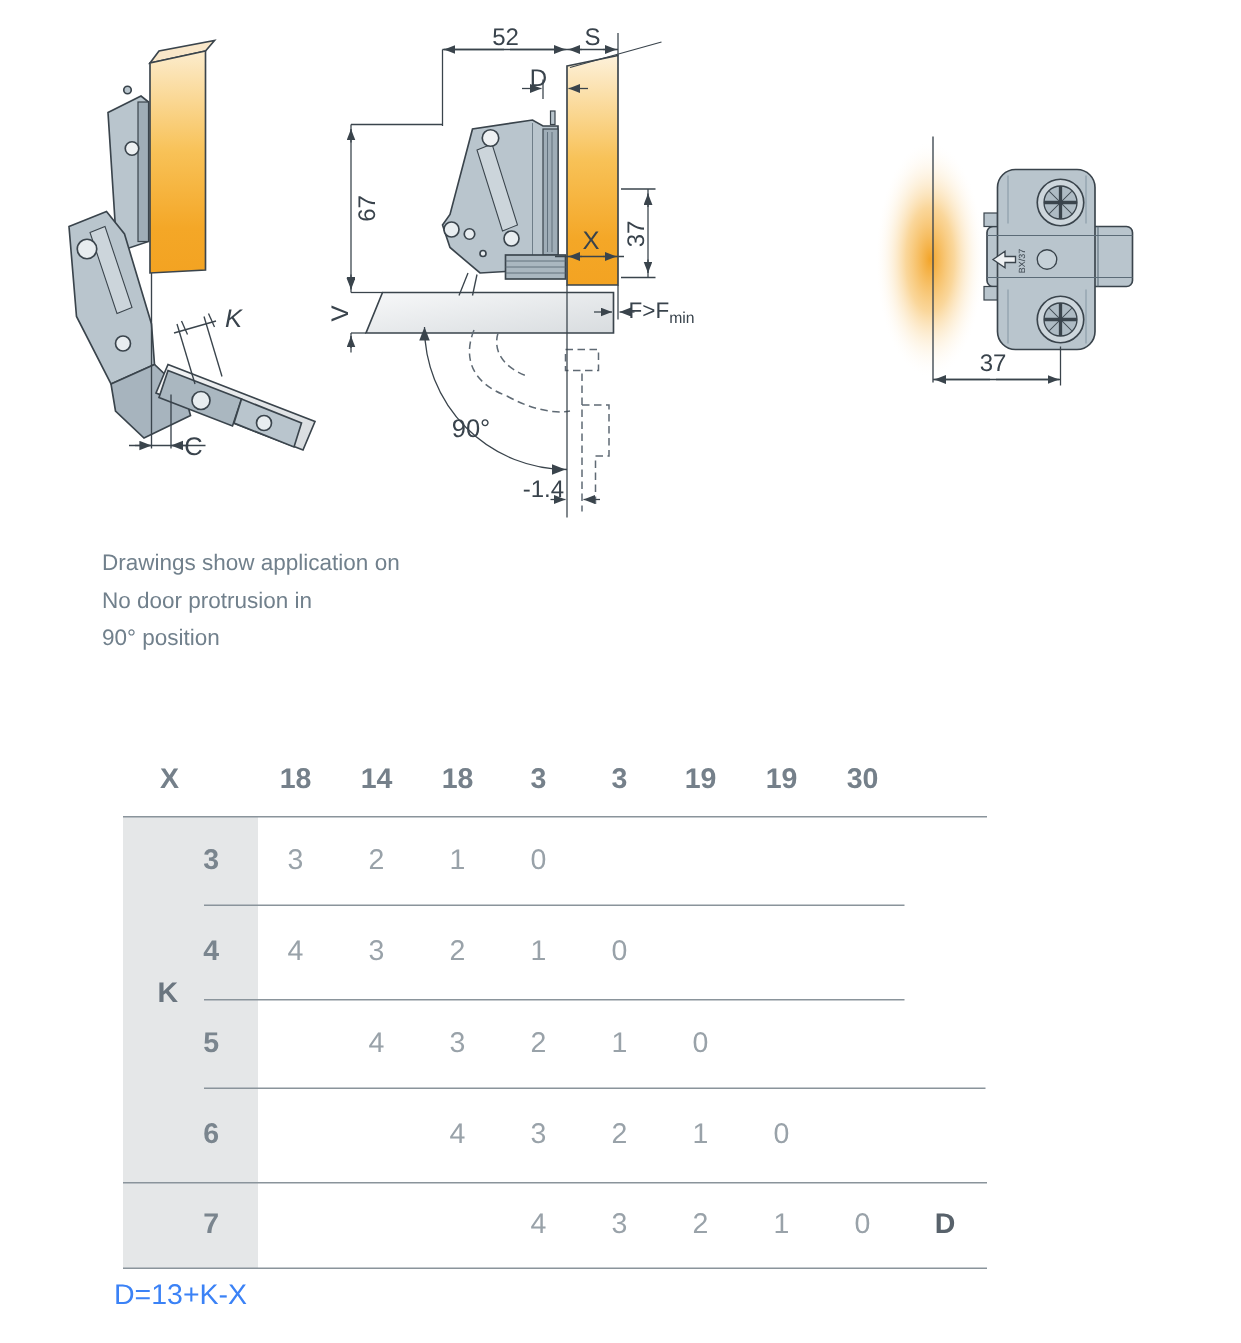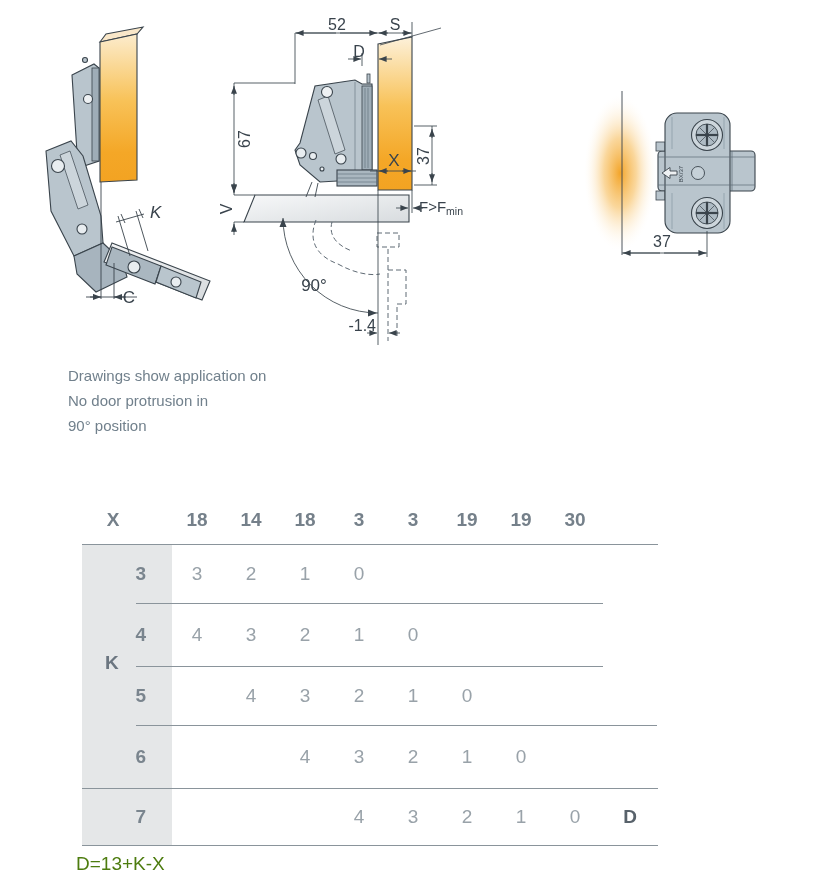--- a/index.html
+++ b/index.html
@@ -24,21 +24,21 @@
   .rk{text-align:right;padding-right:24px;font-weight:bold;color:#7a858e;}
   .dcol{font-weight:bold;color:#58626b;}
   .kaxis{position:absolute;left:23px;top:108px;font-weight:bold;color:#6b7680;font-size:19px;}
   .line{position:absolute;height:1px;background:#8a949b;}
   .lt{top:0;left:0;width:576px;}
   .l1{top:59px;left:54px;width:467px;}
   .l2{top:122px;left:54px;width:467px;}
   .l3{top:181px;left:54px;width:521px;}
   .l4{top:244px;left:0;width:576px;}
   .lb{top:301px;left:0;width:576px;}
-  .formula{position:absolute;left:76px;top:853px;font-size:19px;color:#4d7c0f;}
+  .formula{position:absolute;left:76px;top:853px;font-size:19px;color:#3b82f6;}
 </style>
 </head>
 <body>
 
 <div class="page">
 
   <svg style="left:30px;top:15px" width="200" height="320" viewBox="0 0 200 320">
     <defs>
       <linearGradient id="aDoor" x1="0" y1="0" x2="0" y2="1">
         <stop offset="0" stop-color="#fceccd"></stop>

